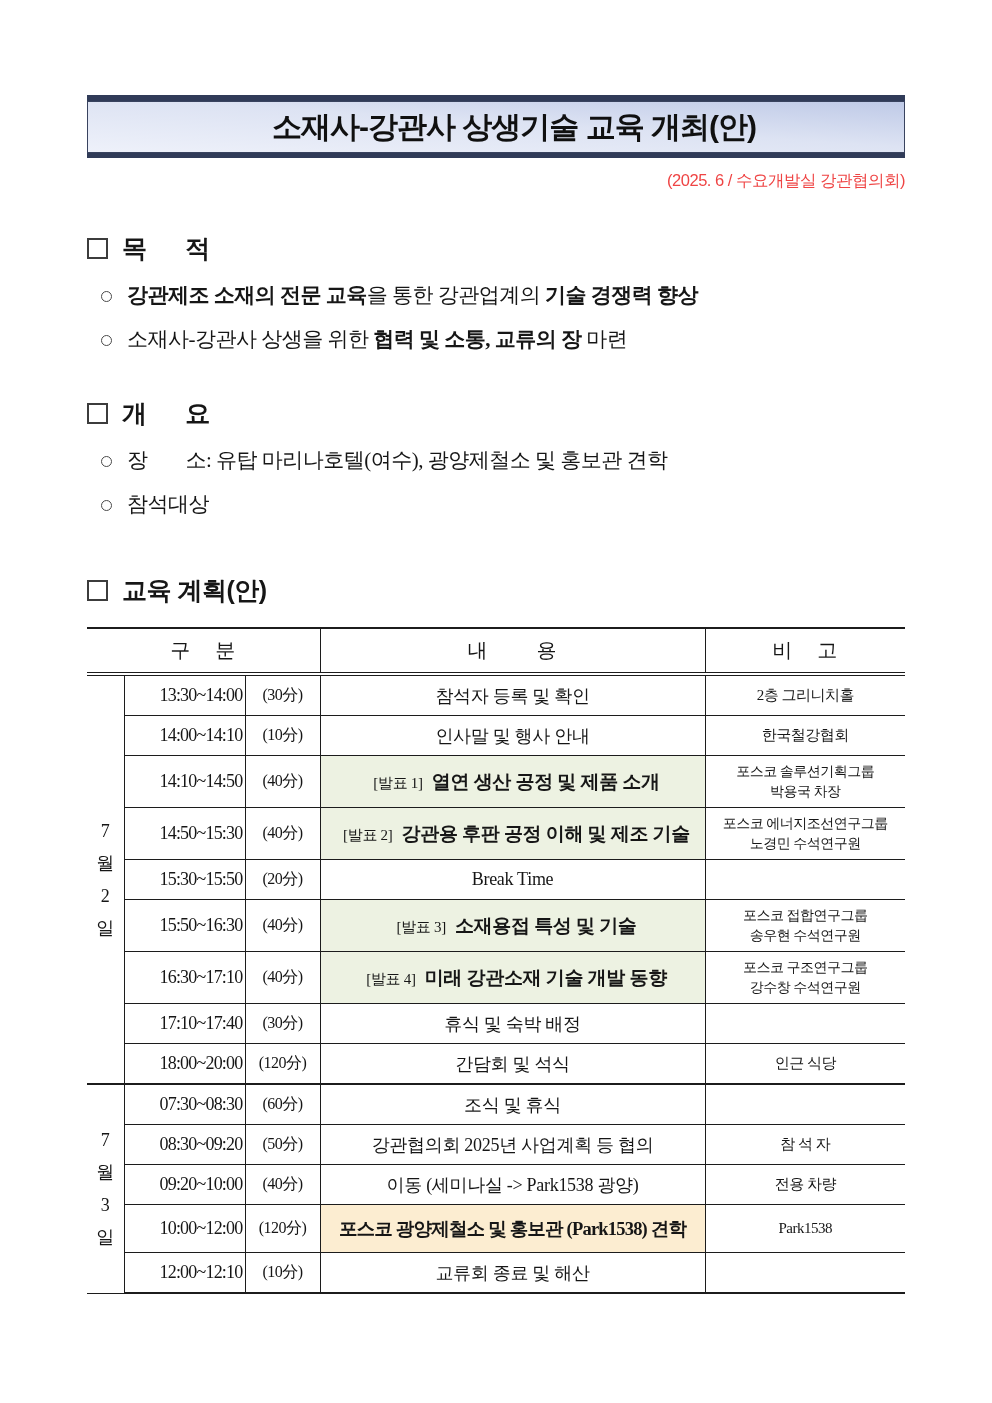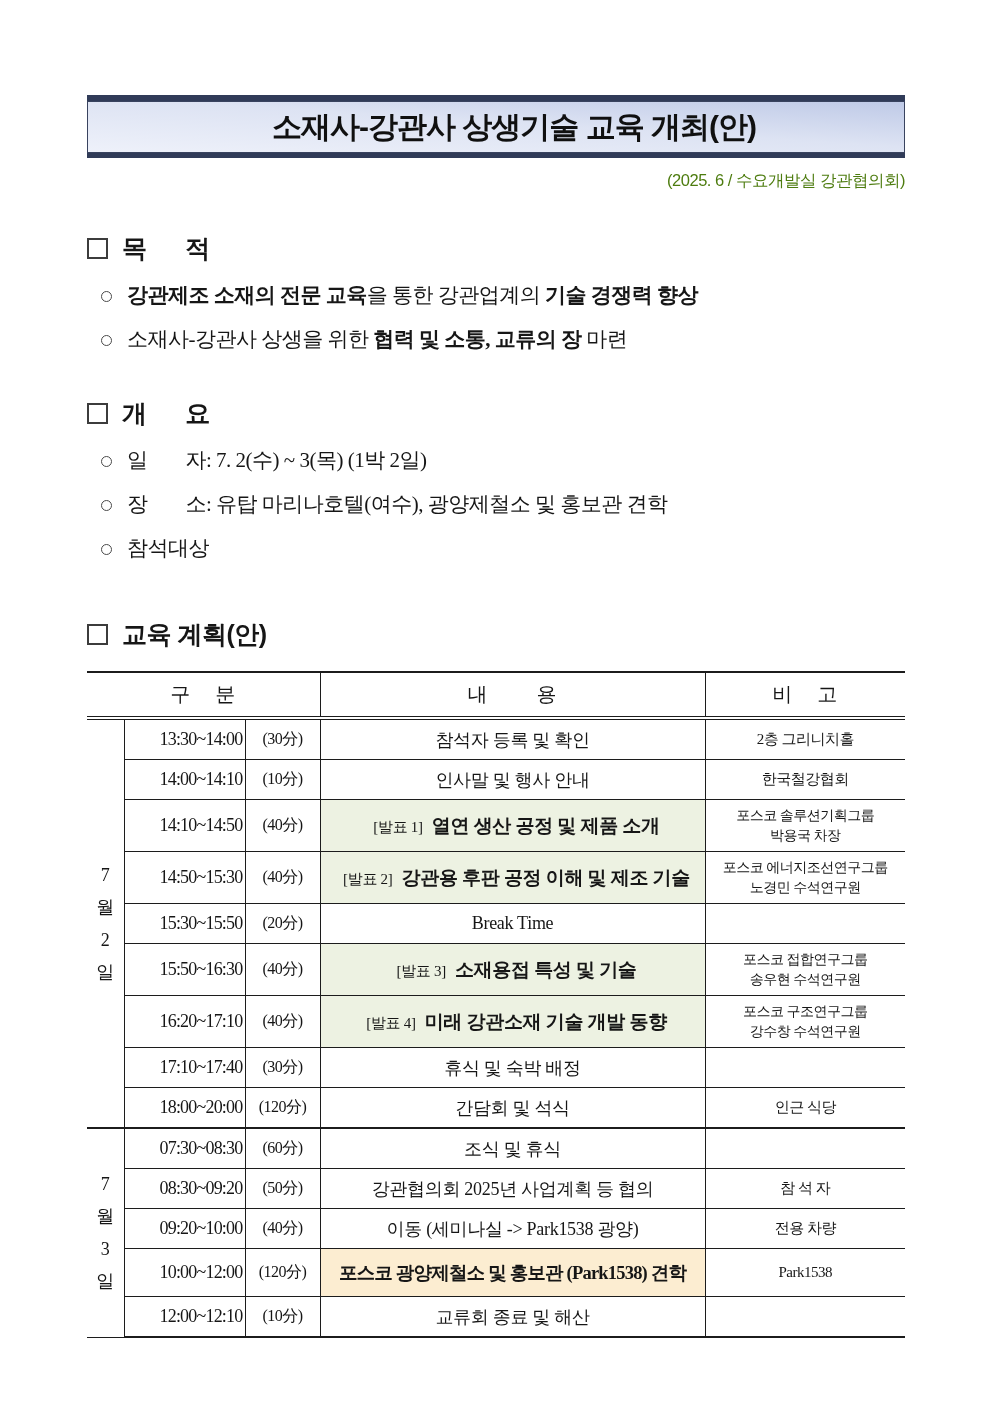--- a/index.html
+++ b/index.html
@@ -25,21 +25,21 @@
     display: flex; align-items: center; justify-content: center; padding-left: 36px;
   }
   .doc-title {
     font-family: "Liberation Sans", "DejaVu Sans", sans-serif;
     font-weight: 700; font-size: 30px; letter-spacing: -1px; color: #101010;
   }
   .date-line {
     margin-top: 12px;
     text-align: right;
     font-family: "Liberation Sans", "DejaVu Sans", sans-serif;
-    font-size: 16.5px; letter-spacing: -0.5px; color: #4d7c0f;
+    font-size: 16.5px; letter-spacing: -0.5px; color: #ef4444;
   }
 
   
   .section-heading {
     display: flex; align-items: center;
     font-family: "Liberation Sans", "DejaVu Sans", sans-serif;
     font-weight: 700; font-size: 25px; letter-spacing: -0.5px;
     white-space: pre;
   }
   .sq-bullet {
@@ -134,25 +134,20 @@
     <div class="o-item">
       <span class="o-bullet"></span>
       <span><span>소재사-강관사 상생을 위한 </span><span class="seg-b">협력 및 소통, 교류의 장</span><span> 마련</span><span class="seg-b"></span><span></span></span>
     </div>
   </div>
 
   <div class="overview-sec">
     <div class="section-heading">
       <span class="sq-bullet"></span>
       <span>개      요</span>
-    </div>
-    <div class="o-item">
-      <span class="o-bullet"></span>
-      <span class="ov-label">일        자</span>
-      <span class="ov-value">: 7. 2(수) ~ 3(목) (1박 2일)</span>
     </div>
     <div class="o-item">
       <span class="o-bullet"></span>
       <span class="ov-label">장        소</span>
       <span class="ov-value">: 유탑 마리나호텔(여수), 광양제철소 및 홍보관 견학</span>
     </div>
     <div class="o-item">
       <span class="o-bullet"></span>
       <span class="ov-label">참석대상</span>
     </div>
@@ -217,21 +212,21 @@
     <td class="remark"></td>
   </tr>
           <tr class="tall">
     <td class="time">15:50~16:30</td>
     <td class="dur">(40分)</td>
     <td class="cell-content green left"><span class="prefix">[발표 3]</span><span class="content-main">소재용접 특성 및 기술</span></td>
     <td class="remark two-line">포스코 접합연구그룹
 송우현 수석연구원</td>
   </tr>
           <tr class="tall">
-    <td class="time">16:20~17:10</td>
+    <td class="time">16:30~17:10</td>
     <td class="dur">(40分)</td>
     <td class="cell-content green left"><span class="prefix">[발표 4]</span><span class="content-main">미래 강관소재 기술 개발 동향</span></td>
     <td class="remark two-line">포스코 구조연구그룹
 강수창 수석연구원</td>
   </tr>
           <tr>
     <td class="time">17:10~17:40</td>
     <td class="dur">(30分)</td>
     <td class="cell-content"><span class="prefix"></span><span class="content-main">휴식 및 숙박 배정</span></td>
     <td class="remark"></td>

